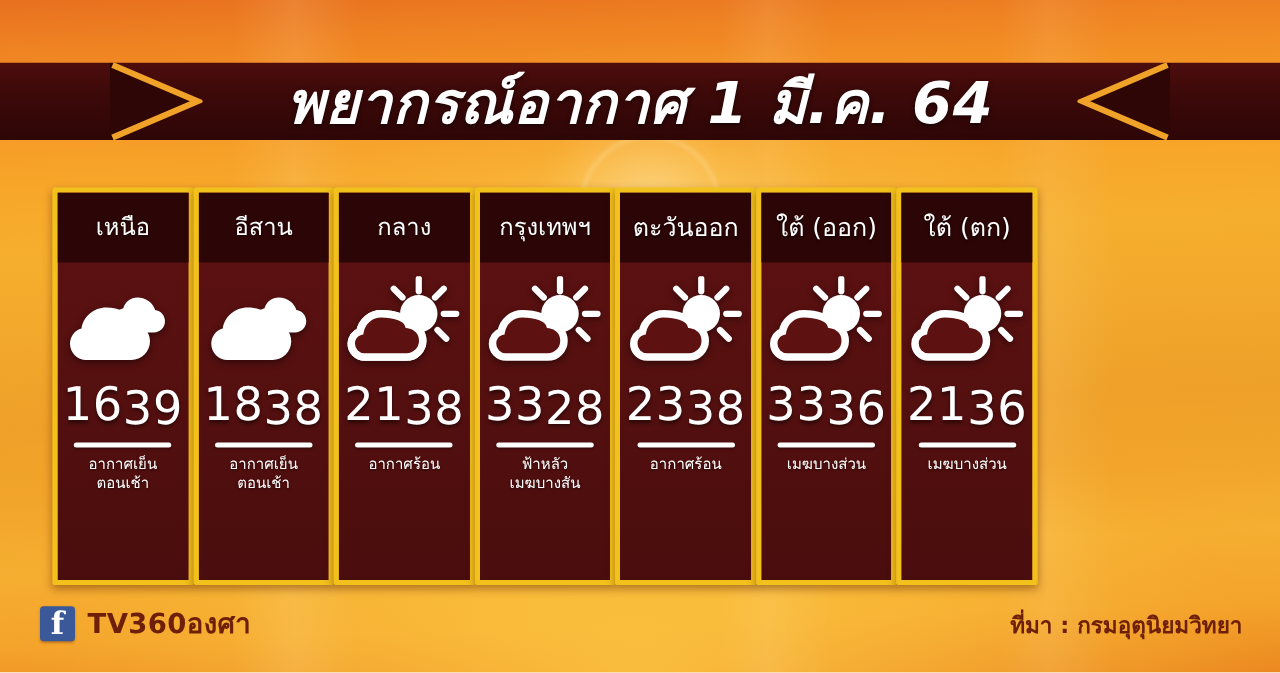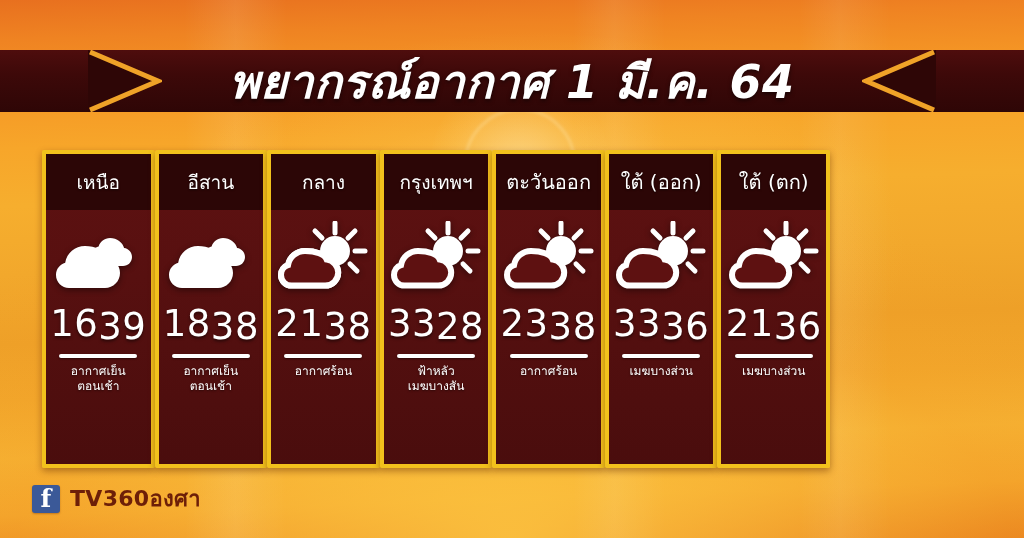--- a/index.html
+++ b/index.html
@@ -451,14 +451,15 @@
       </div>
     </div>
 
   </div>
 
   <div id="footer-left">
     <div class="fb-icon"></div>
     <div id="fb-label">TV360องศา</div>
   </div>
 
+  <div id="footer-right">ที่มา : กรมอุตุนิยมวิทยา</div>
 
 </div>
 
 </body></html>

